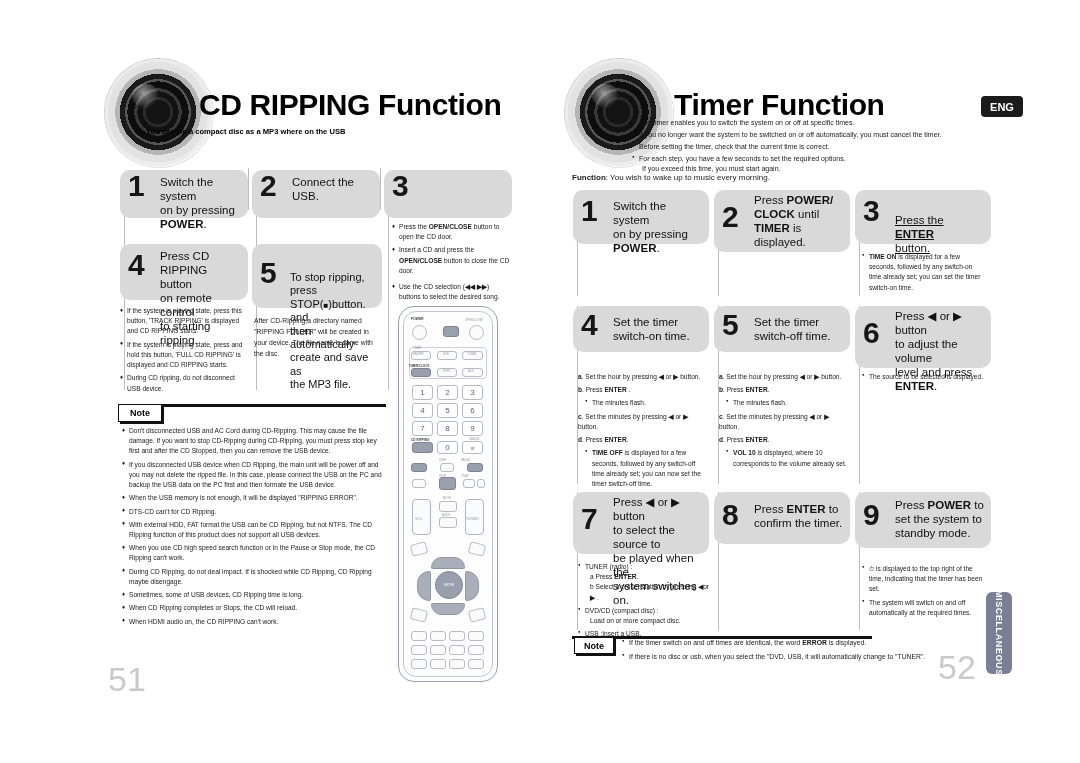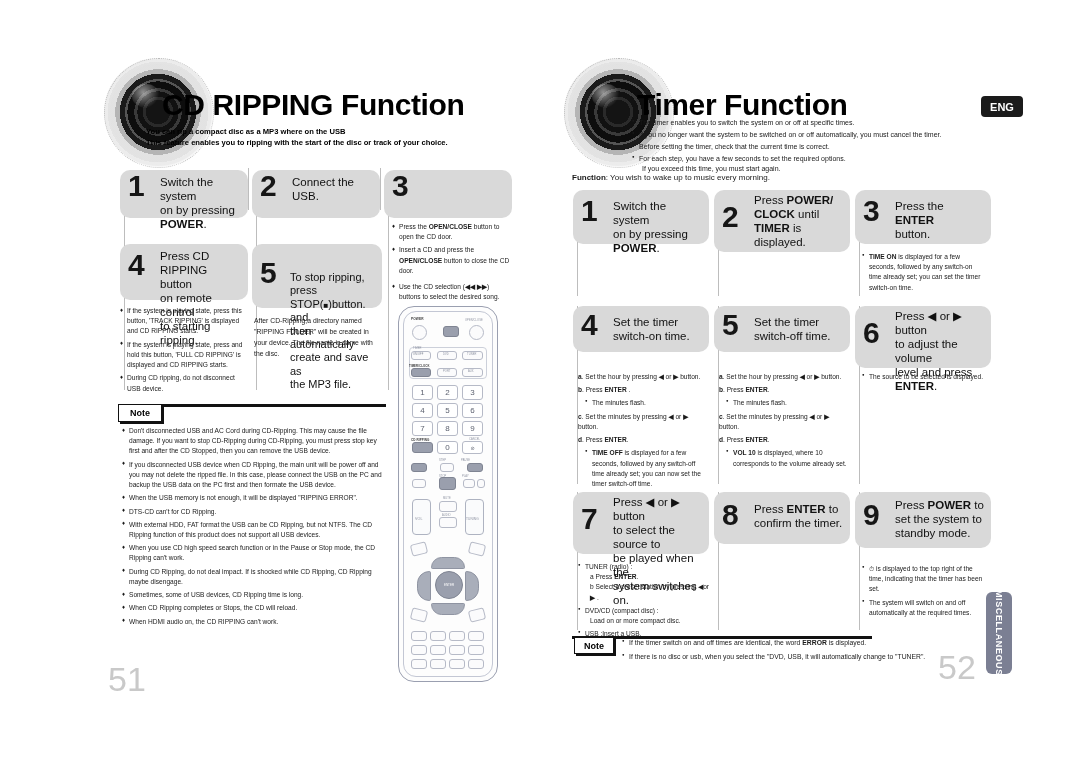--- a/index.html
+++ b/index.html
@@ -41,20 +41,21 @@
     position:absolute;width:108px;height:108px;border-radius:50%;
     border:1px dotted rgba(120,120,120,.45);
     box-shadow:0 0 0 5px rgba(230,230,230,.35) inset;
     pointer-events:none;
   }
 
   
   .big-title{
     position:absolute;font-size:30px;font-weight:bold;letter-spacing:-.4px;
     white-space:nowrap;
+    margin-left:37px;
   }
   .lead{position:absolute;font-size:7.6px;line-height:1.5;}
   .lead b{font-weight:bold;}
   .lead-row{white-space:nowrap;}
 
   
   .eng-badge{
     position:absolute;background:#1b1b1b;color:#fff;
     border-radius:4px;font-size:11px;font-weight:bold;
     display:flex;align-items:center;justify-content:center;
@@ -163,21 +164,20 @@
 
   <div>
 
     <div class="speaker" style="left:104px;top:58px;"></div>
     <div class="speaker-ring" style="left:104px;top:58px;"></div>
 
     <div class="big-title" style="left:162px;top:88px;">CD RIPPING Function</div>
 
     <div class="lead" style="left:146px;top:126px;width:400px;">
       <div class="lead-row"><b>You can rip a compact disc as a MP3 where on the USB</b></div>
-      <div class="lead-row"><b>This feature enables you to ripping with the start of the disc or track of your choice.</b></div>
     </div>
 
     <div class="vrule" style="left:124px;top:210px;height:180px;"></div>
     <div class="vrule" style="left:256px;top:210px;height:180px;"></div>
     <div class="vrule" style="left:388px;top:210px;height:180px;"></div>
     <div class="vrule" style="left:248px;top:168px;height:42px;"></div>
     <div class="vrule" style="left:380px;top:168px;height:42px;"></div>
 
     <div class="step" style="left:120px;top:170px;width:128px;height:48px;">
       <div class="num">1</div>
@@ -357,21 +357,21 @@
       <div class="txt" style="top:9px;">Switch the system<br>on by pressing<br><b>POWER</b>.</div>
     </div>
 
     <div class="step" style="left:714px;top:190px;width:136px;height:62px;">
       <div class="num" style="top:12px;">2</div>
       <div class="txt" style="top:3px;">Press <b>POWER/</b><br><b>CLOCK</b> until<br><b>TIMER</b> is<br>displayed.</div>
     </div>
 
     <div class="step" style="left:855px;top:190px;width:136px;height:54px;">
       <div class="num" style="top:6px;">3</div>
-      <div class="txt" style="top:9px;">Press the <b>ENTER</b><br>button.</div>
+      <div class="txt" style="top:23px;text-decoration:underline;">Press the <b>ENTER</b><br>button.</div>
     </div>
 
     <div class="bul" style="left:862px;top:252px;width:124px;font-size:6.6px;">
       <p class="r"><b>TIME ON</b> is displayed for a few seconds, followed by any switch-on time already set; you can set the timer switch-on time.</p>
     </div>
 
     <div class="step" style="left:573px;top:306px;width:136px;height:46px;">
       <div class="num" style="top:4px;">4</div>
       <div class="txt" style="top:9px;">Set the timer<br>switch-on time.</div>
     </div>

